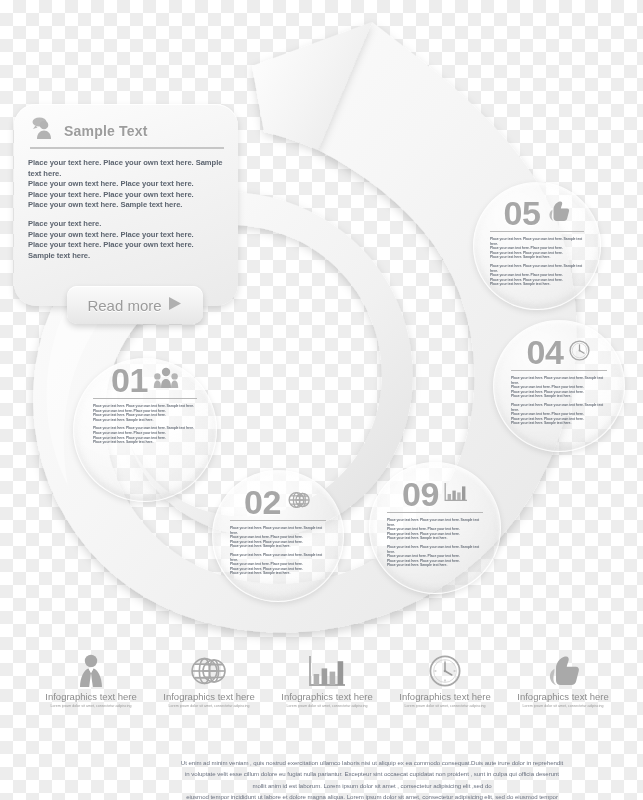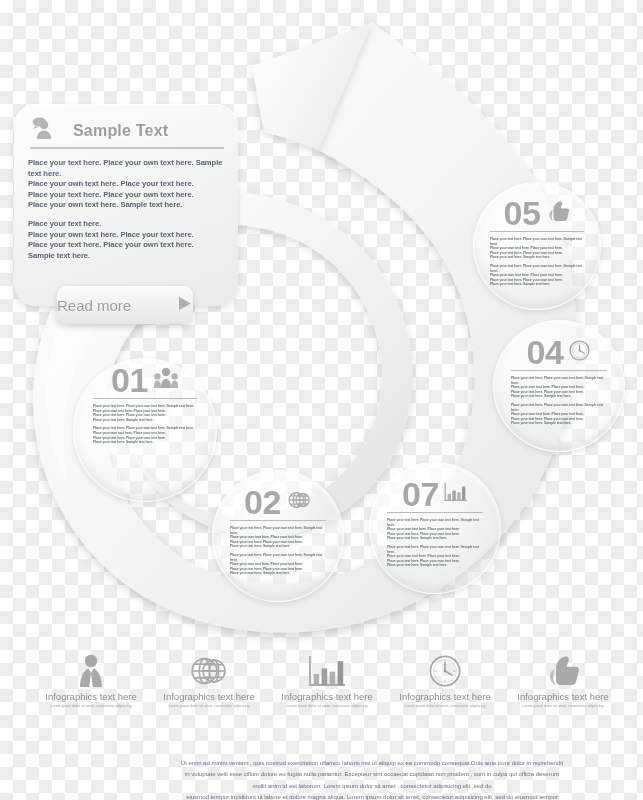--- a/index.html
+++ b/index.html
@@ -38,41 +38,40 @@
     padding: 12px 14px 0 14px;
   }
   #panel-head {
     display: flex; align-items: center; gap: 8px;
     border-bottom: 2px solid #c6c6c6;
     padding-bottom: 2px;
     margin-bottom: 9px;
     margin-left: 2px;
   }
   #panel-head .ttl {
-    font-size: 16px; font-weight: bold; color: #9d9d9d;
+    font-size: 14px; font-weight: bold; color: #9d9d9d;
     letter-spacing: .2px;
     text-shadow: 0 1px 0 #fff;
-    margin-left: 9px;
   }
   .panel-body p {
     font-size: 7.6px;
     line-height: 10.6px;
     color: #5d6570;
     font-weight: bold;
     letter-spacing: -0.05px;
     margin: 0 0 8px 0;
   }
   #read-more {
     position: absolute;
-    left: 43px; bottom: -18px;
+    left: 53px; bottom: -18px;
     width: 136px; height: 38px;
     border-radius: 10px;
     background: linear-gradient(180deg,#fbfbfb 0%, #f0f0f0 55%, #e6e6e6 100%);
     box-shadow: 0 3px 6px rgba(0,0,0,0.16), inset 0 1px 0 #fff;
-    display: flex; align-items: center; justify-content: space-between; gap: 4px;
+    display: flex; align-items: center; justify-content: center; gap: 4px;
     cursor: pointer;
   }
   #read-more .lbl {
     font-size: 15px; color: #9b9b9b; font-weight: normal;
     text-shadow: 0 1px 0 #fff;
   }
 
   
   .bubble {
     position: absolute;
@@ -275,21 +274,21 @@
       <div class="bub-body" style="width:96px; margin:5px auto 0;">
         <p>Place your text here. Place your own text here. Sample text here.<br>Place your own text here. Place your text here.<br>Place your text here. Place your own text here.<br>Place your text here. Sample text here.</p>
         <p>Place your text here. Place your own text here. Sample text here.<br>Place your own text here. Place your text here.<br>Place your text here. Place your own text here.<br>Place your text here. Sample text here.</p>
       </div>
     </div>
   </div>
 
   <div class="bubble" style="left:369px; top:462px; width:132px; height:132px;">
     <div class="bub-inner">
       <div class="bub-head" style="width:96px; margin-top:14px;">
-        <span class="bub-num">07</span>
+        <span class="bub-num">09</span>
         <span>
           <svg width="24" height="22" viewBox="0 0 24 22">
             <path d="M1.2 2 V19.4 H23" stroke="#a9a9a9" stroke-width="1.3" fill="none"></path>
             <rect x="3.6" y="13" width="3.4" height="6" fill="#b2b2b2"></rect>
             <rect x="8.4" y="9.6" width="3.4" height="9.4" fill="#a2a2a2"></rect>
             <rect x="13.2" y="11.4" width="3.4" height="7.6" fill="#b2b2b2"></rect>
             <rect x="18" y="5.4" width="3.4" height="13.6" fill="#9b9b9b"></rect>
           </svg>
         </span>
       </div>

